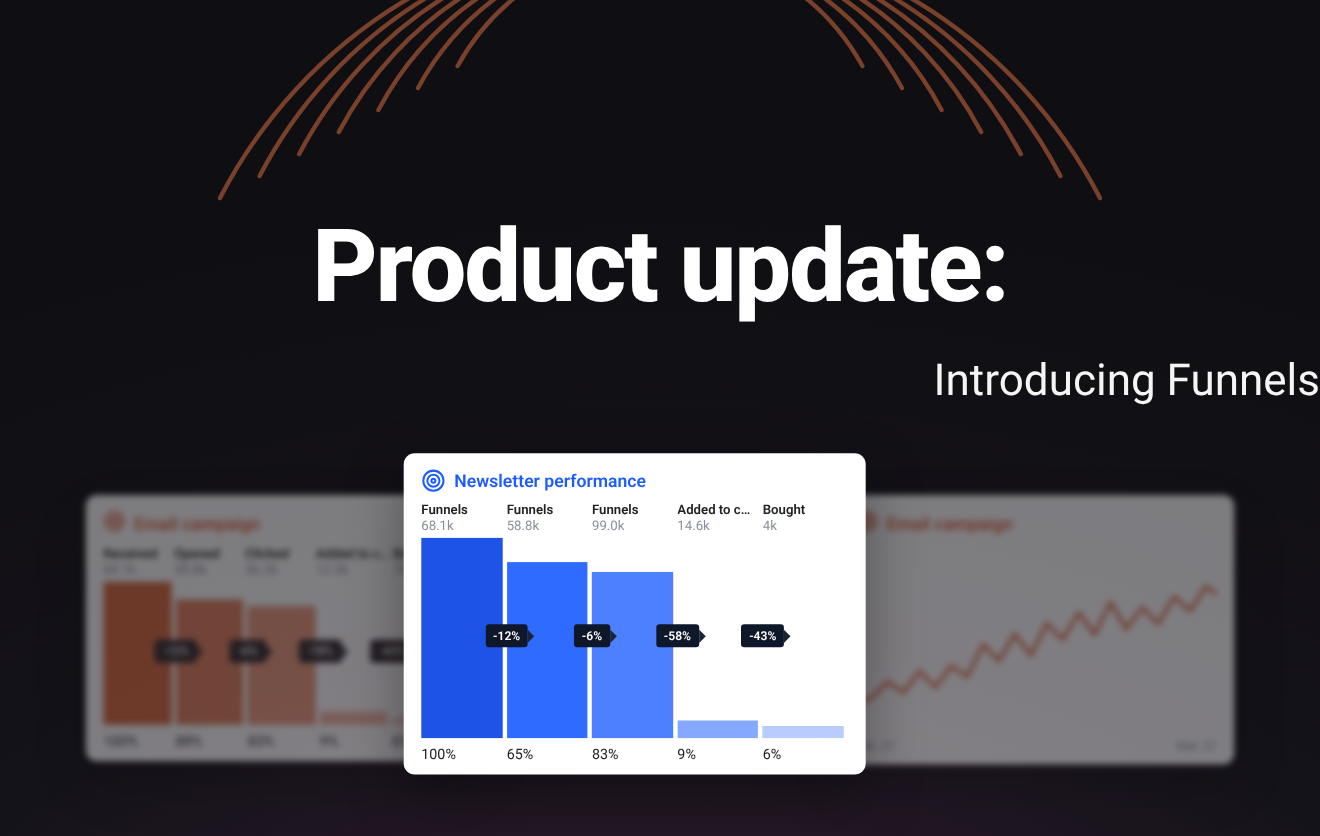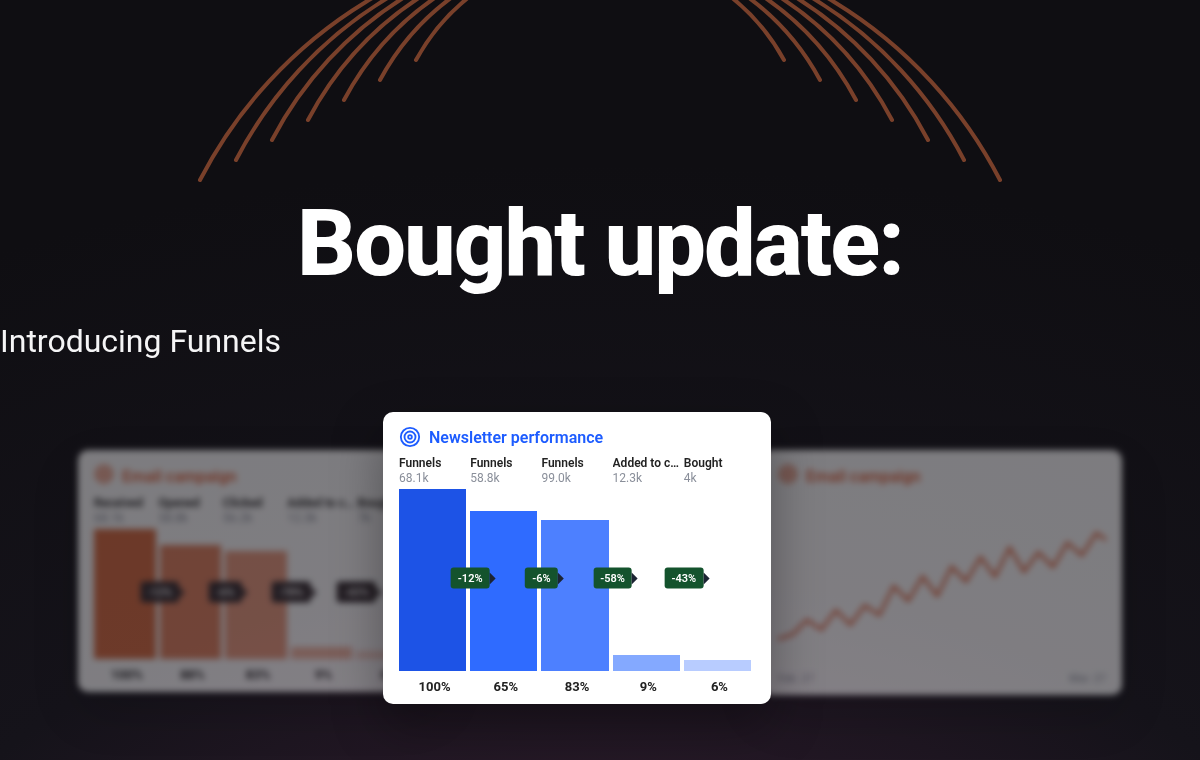--- a/index.html
+++ b/index.html
@@ -26,22 +26,22 @@
     text-align: center;
     font-size: 92px;
     font-weight: 800;
     letter-spacing: -2px;
     color: #fff;
   }
   .subtitle {
     position: absolute;
     top: 322px;
     width: 100%;
-    text-align: left;
-    font-size: 32px;
+    text-align: right;
+    font-size: 40px;
     font-weight: 400;
     color: #f5f5f6;
   }
 
   
   .card {
     background: #fff;
     border-radius: 10px;
     box-shadow: 0 20px 50px rgba(0,0,0,.35);
     color: #222;
@@ -52,46 +52,45 @@
   .stages { display: flex; }
   .stage { flex: 1 1 0; position: relative; padding-right: 4px; }
   .stage-label { font-size: 12px; font-weight: 600; color: #222; white-space: nowrap; overflow: hidden; text-overflow: ellipsis; }
   .stage-count { font-size: 12px; color: #8a8f9a; margin-top: 1px; }
   .bar-area { height: 170px; display: flex; align-items: flex-end; margin-top: 4px; }
   .bar { width: 100%; background: #2f6bff; }
   .step-badge {
     position: absolute;
     transform: translate(-50%, -50%);
     left: 0;
-    background: #14532d;
+    background: #0f172a;
     color: #fff;
     font-size: 11px;
     font-weight: 600;
     padding: 4px 7px 4px 7px;
     border-radius: 3px;
   }
   .step-badge::after {
     content: "";
     position: absolute;
     right: -6px; top: 50%; transform: translateY(-50%);
     border-left: 6px solid #1c2433;
     border-top: 6px solid transparent;
     border-bottom: 6px solid transparent;
   }
   .pct-row { display: flex; margin-top: 8px; }
-  .pct { flex: 1 1 0; text-align: center; font-size: 13px; font-weight: 700; color: #222; }
+  .pct { flex: 1 1 0; font-size: 13px; font-weight: 400; color: #222; }
 
   
   .main-card {
     position: absolute;
     left: 367px;
     top: 412px;
-    width: 388px;
+    width: 420px;
     z-index: 3;
-    margin-left: 16px;
   }
   .main-card .card-title { color: #1d5cff; }
   .main-card .logo-dot { width: 22px; height: 22px; }
   .main-card .bar-area { height: 182px; }
 
   
   .ghost {
     position: absolute;
     top: 450px;
     width: 360px;
@@ -121,21 +120,21 @@
     <path d="M200 700 A 450 450 0 0 1 1000 700"></path>
     <path d="M236 680 A 410 410 0 0 1 964 680"></path>
     <path d="M272 660 A 370 370 0 0 1 928 660"></path>
     <path d="M308 640 A 330 330 0 0 1 892 640"></path>
     <path d="M344 620 A 290 290 0 0 1 856 620"></path>
     <path d="M380 600 A 250 250 0 0 1 820 600"></path>
     <path d="M416 580 A 210 210 0 0 1 784 580"></path>
   </g>
 </svg>
 
-<h1 class="title">Bought update:</h1>
+<h1 class="title">Product update:</h1>
 <div class="subtitle">Introducing Funnels</div>
 
 <div class="card ghost ghost-left">
   <div class="card-header">
     <span class="swirl-icon">
       <svg width="20" height="20" viewBox="0 0 24 24">
           <g fill="none" stroke="#e2623a" stroke-width="2">
             <circle cx="12" cy="12" r="10"></circle>
             <circle cx="12" cy="12" r="6"></circle>
             <circle cx="12" cy="12" r="2"></circle>
@@ -254,21 +253,21 @@
     <div class="stage">
         <div class="stage-label">Funnels</div>
         <div class="stage-count">58.8k</div>
       </div>
     <div class="stage">
         <div class="stage-label">Funnels</div>
         <div class="stage-count">99.0k</div>
       </div>
     <div class="stage">
         <div class="stage-label">Added to c…</div>
-        <div class="stage-count">12.3k</div>
+        <div class="stage-count">14.6k</div>
       </div>
     <div class="stage">
         <div class="stage-label">Bought</div>
         <div class="stage-count">4k</div>
       </div>
   </div>
 
   <div style="position:relative">
     <div class="stages">
       <div class="stage">

